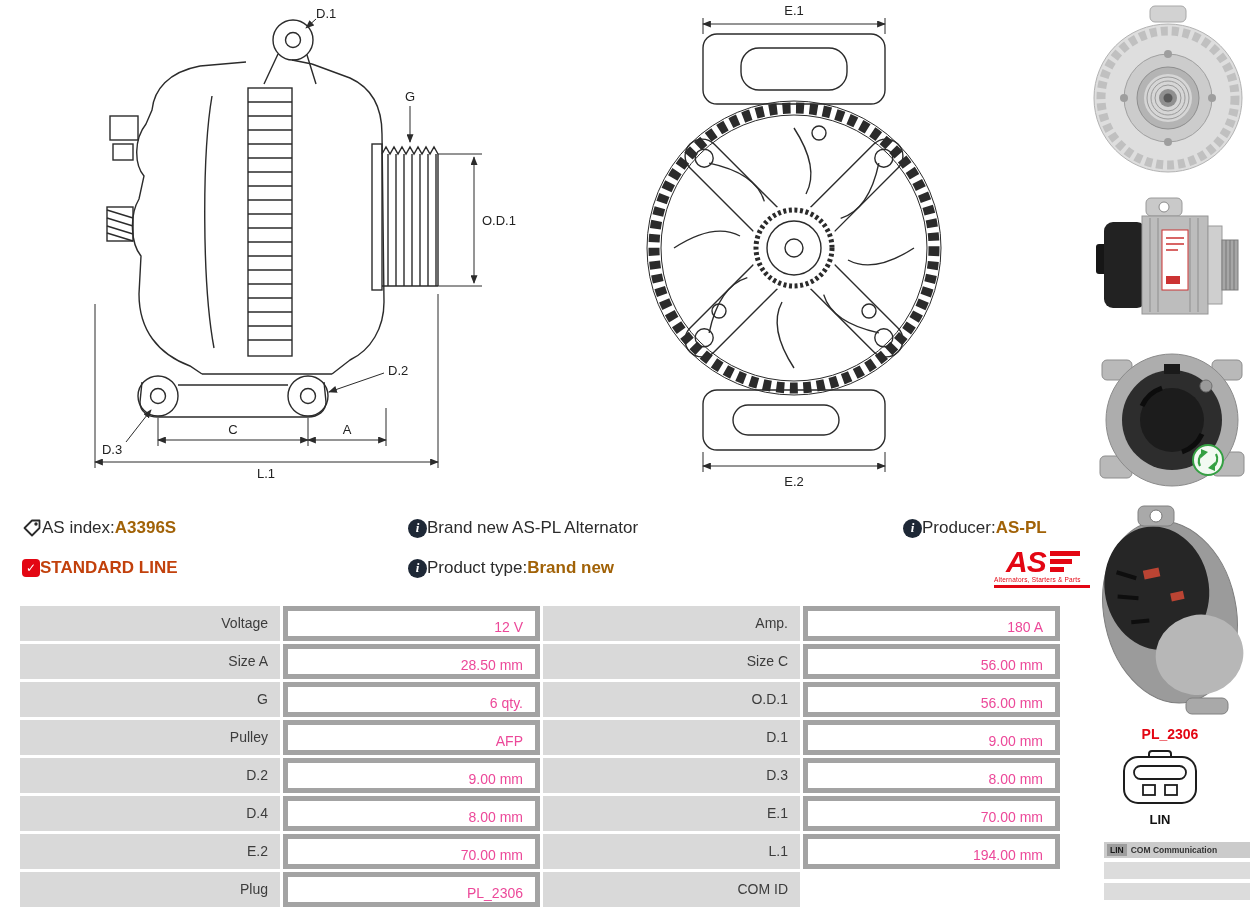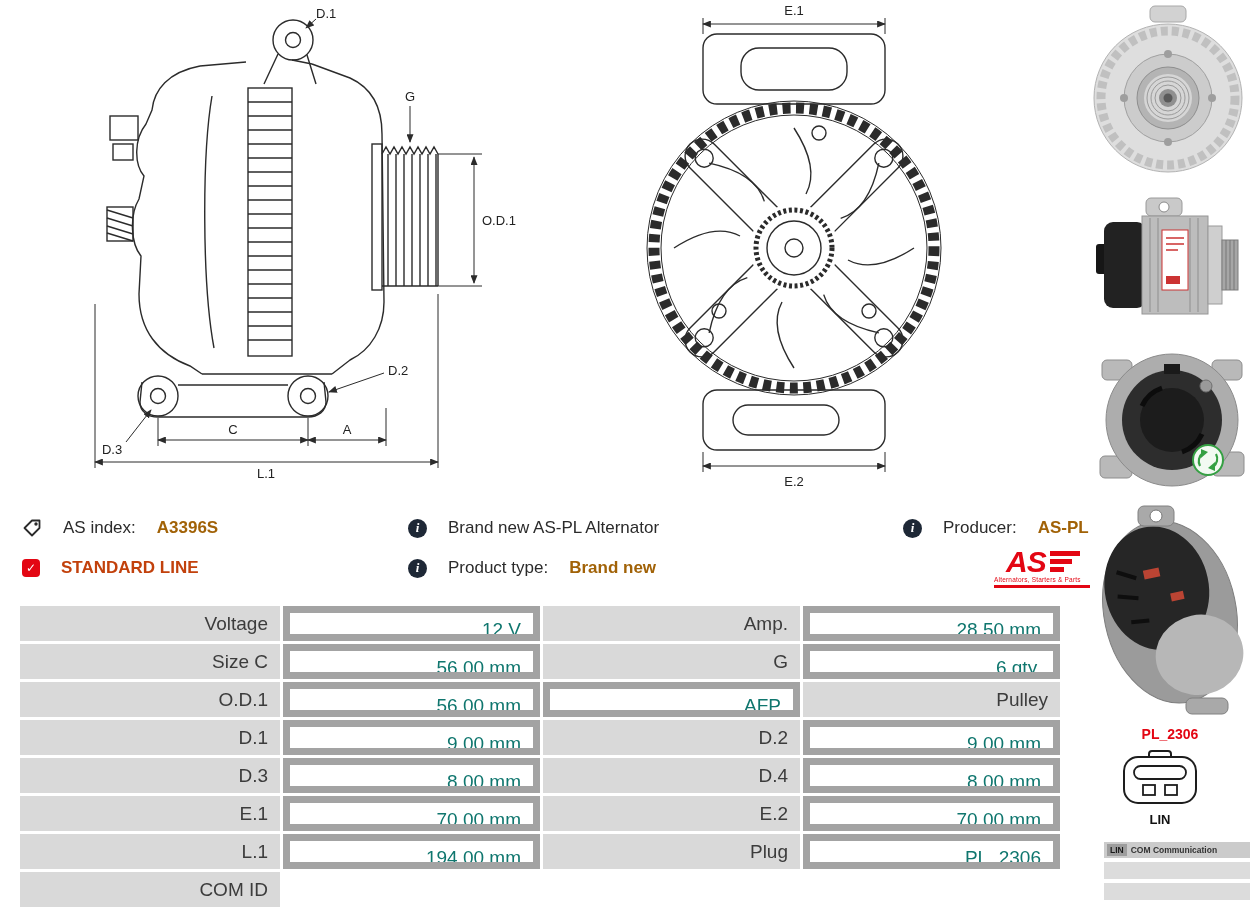--- a/index.html
+++ b/index.html
@@ -5,21 +5,21 @@
   * { margin:0; padding:0; box-sizing:border-box; }
   html,body { background:#fff; }
   body { font-family:"Liberation Sans","DejaVu Sans",sans-serif; }
   .page { position:relative; width:1250px; height:923px; background:#fff; overflow:hidden; }
   .abs { position:absolute; }
 
   
   .dim { font-family:"Liberation Sans","DejaVu Sans",sans-serif; font-size:13px; fill:#222; stroke:none; }
 
   
-  .info-item { display:flex; align-items:center; gap:21px; font-size:17px; color:#2b2b2b; white-space:nowrap; }
+  .info-item { display:flex; align-items:center; gap:0; font-size:17px; color:#2b2b2b; white-space:nowrap; }
   .info-item b { color:#a16207; font-weight:700; }
   .icon-info { flex:0 0 auto; width:19px; height:19px; border-radius:50%; background:#1e2836; color:#fff;
                display:flex; align-items:center; justify-content:center;
                font-family:"Liberation Serif","DejaVu Serif",serif; font-style:italic; font-weight:700; font-size:13px; }
   .icon-check { flex:0 0 auto; width:18px; height:18px; border-radius:4px; background:#e30613; color:#fff;
                 display:flex; align-items:center; justify-content:center; font-size:12px; font-weight:700; }
   .standard { font-weight:700; color:#c2410c; }
 
   
   .logo { text-align:left; }
@@ -29,23 +29,23 @@
   .logo-stripes i { display:block; height:5px; background:#e30613; }
   .logo-stripes i:nth-child(1){ width:30px; }
   .logo-stripes i:nth-child(2){ width:22px; }
   .logo-stripes i:nth-child(3){ width:14px; }
   .logo-sub { font-size:6.5px; color:#e30613; margin-top:0; letter-spacing:.2px; }
   .logo-bar { height:3px; background:#e30613; margin-top:2px; width:96px; }
 
   
   .spec-table { position:absolute; left:20px; top:606px; display:grid;
                 grid-template-columns:260px 257px 257px 257px; gap:3px; }
-  .cell { height:35px; line-height:35px; padding-right:12px; text-align:right; font-size:19px; color:#3c3c3c; overflow:hidden; }
+  .cell { height:35px; line-height:35px; padding-right:12px; text-align:right; font-size:14px; color:#3c3c3c; overflow:hidden; }
   .cell.label { background:#d9d9d9; }
-  .cell.value { background:#fff; border:7px solid #a3a3a3; line-height:33px; color:#0f766e; }
+  .cell.value { background:#fff; border:5px solid #a3a3a3; line-height:33px; color:#ec4899; }
 
   
   .red-code { color:#e30613; font-weight:700; font-size:14px; }
   .plug-type { font-weight:700; font-size:13px; color:#111; }
 
   
   .comm-head { background:#cbcbcb; height:16px; display:flex; align-items:center; gap:4px; padding:0 3px; }
   .comm-chip { background:#9d9d9d; font-size:8.5px; font-weight:700; color:#1a1a1a; padding:0 3px; line-height:12px; }
   .comm-label { font-size:8.5px; color:#333; white-space:nowrap;font-weight:bold; }
   .comm-row { height:17px; background:#dcdcdc; margin-top:4px; }
@@ -295,32 +295,34 @@
         </span>
     </div>
     <div class="logo-sub">Alternators, Starters &amp; Parts</div>
     <div class="logo-bar"></div>
   </div>
 
   <div class="spec-table">
     <div class="cell label">Voltage</div>
     <div class="cell value">12 V</div>
     <div class="cell label">Amp.</div>
-
+    <div class="cell value">180 A</div>
+
+    <div class="cell label">Size A</div>
     <div class="cell value">28.50 mm</div>
     <div class="cell label">Size C</div>
     <div class="cell value">56.00 mm</div>
 
     <div class="cell label">G</div>
     <div class="cell value">6 qty.</div>
     <div class="cell label">O.D.1</div>
     <div class="cell value">56.00 mm</div>
 
+    <div class="cell label">Pulley</div>
     <div class="cell value">AFP</div>
-    <div class="cell label">Pulley</div>
     <div class="cell label">D.1</div>
     <div class="cell value">9.00 mm</div>
 
     <div class="cell label">D.2</div>
     <div class="cell value">9.00 mm</div>
     <div class="cell label">D.3</div>
     <div class="cell value">8.00 mm</div>
 
     <div class="cell label">D.4</div>
     <div class="cell value">8.00 mm</div>

